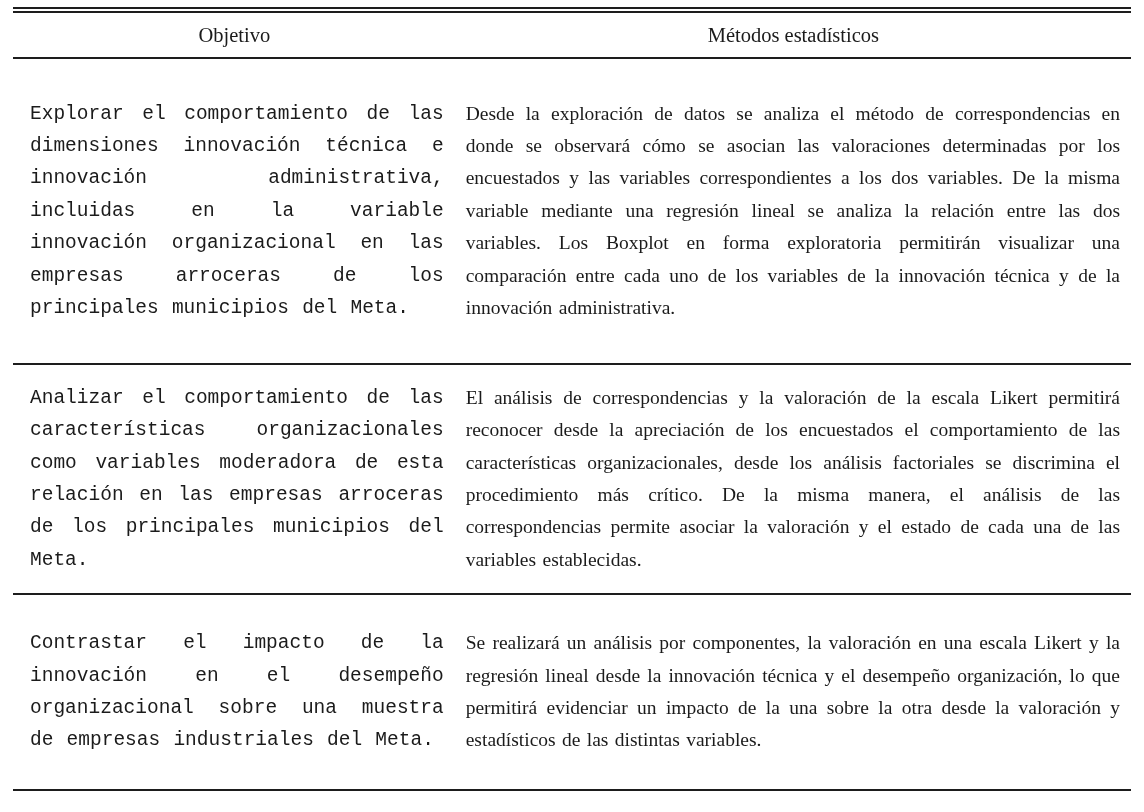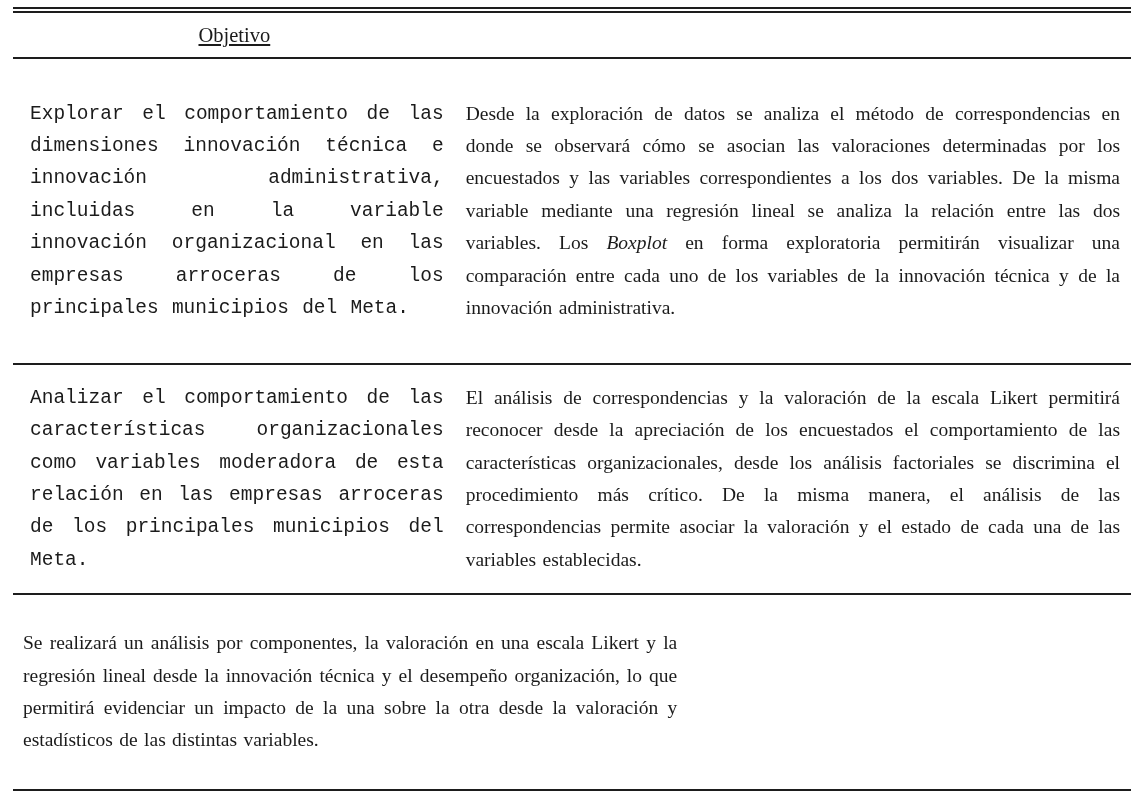--- a/index.html
+++ b/index.html
@@ -23,21 +23,20 @@
   }
   .rule-double {
     height: 6px;
     border-top: 2px solid #1d1d1d;
     border-bottom: 2px solid #1d1d1d;
   }
   .header-row {
     display: flex;
     align-items: center;
     height: 44px;
-    text-decoration: underline;
   }
   .header-cell {
     text-align: center;
     font-size: 20.5px;
   }
   .col-obj { width: 39.6%; }
   .col-met { width: 60.4%; }
   .body-row {
     display: flex;
     align-items: center;
@@ -52,31 +51,32 @@
   .row-1 { min-height: 304px; }
   .row-2 { min-height: 228px; }
   .row-3 { min-height: 194px; }
   .cell p {
     margin: 0;
     font-size: 19.5px;
     line-height: 1.66;
     text-align: justify;
     word-spacing: 1.5px;
   }
-  .italic { font-style: italic; }
+  .italic { }
 </style>
 </head>
 <body>
 
 <div class="page">
 
   <div class="rule-double"></div>
 
   <div class="header-row">
     <div class="col-obj header-cell">Objetivo</div>
+    <div class="col-met header-cell">Métodos estadísticos</div>
   </div>
 
   <div class="rule"></div>
 
   <div class="body-row row-1">
     <div class="cell col-obj">
       <p>Explorar el comportamiento de las dimensiones innovación técnica e innovación administrativa, incluidas en la variable innovación organizacional en las empresas arroceras de los principales municipios del Meta.</p>
     </div>
     <div class="cell col-met">
       <p><span>Desde la exploración de datos se analiza el método de correspondencias en donde se observará cómo se asocian las valoraciones determinadas por los encuestados y las variables correspondientes a los dos variables. De la misma variable mediante una regresión lineal se analiza la relación entre las dos variables. Los </span><span class="italic">Boxplot</span><span> en forma exploratoria permitirán visualizar una comparación entre cada uno de los variables de la innovación técnica y de la innovación administrativa.</span></p>
@@ -90,20 +90,23 @@
       <p>Analizar el comportamiento de las características organizacionales como variables moderadora de esta relación en las empresas arroceras de los principales municipios del Meta.</p>
     </div>
     <div class="cell col-met">
       <p><span>El análisis de correspondencias y la valoración de la escala Likert permitirá reconocer desde la apreciación de los encuestados el comportamiento de las características organizacionales, desde los análisis factoriales se discrimina el procedimiento más crítico. De la misma manera, el análisis de las correspondencias permite asociar la valoración y el estado de cada una de las variables establecidas.</span><span class="italic"></span><span></span></p>
     </div>
   </div>
 
   <div class="rule"></div>
 
   <div class="body-row row-3">
+    <div class="cell col-obj">
+      <p>Contrastar el impacto de la innovación en el desempeño organizacional sobre una muestra de empresas industriales del Meta.</p>
+    </div>
     <div class="cell col-met">
       <p><span>Se realizará un análisis por componentes, la valoración en una escala Likert y la regresión lineal desde la innovación técnica y el desempeño organización, lo que permitirá evidenciar un impacto de la una sobre la otra desde la valoración y estadísticos de las distintas variables.</span><span class="italic"></span><span></span></p>
     </div>
   </div>
 
   <div class="rule"></div>
 
 </div>
 
 </body></html>

